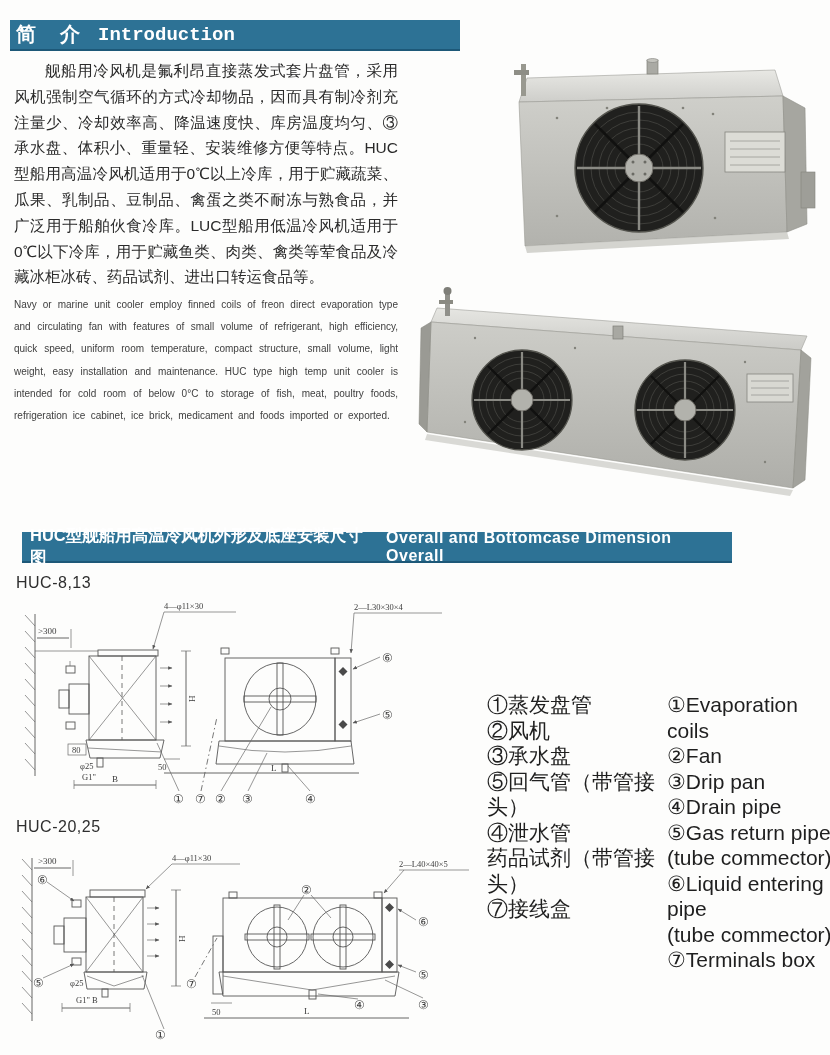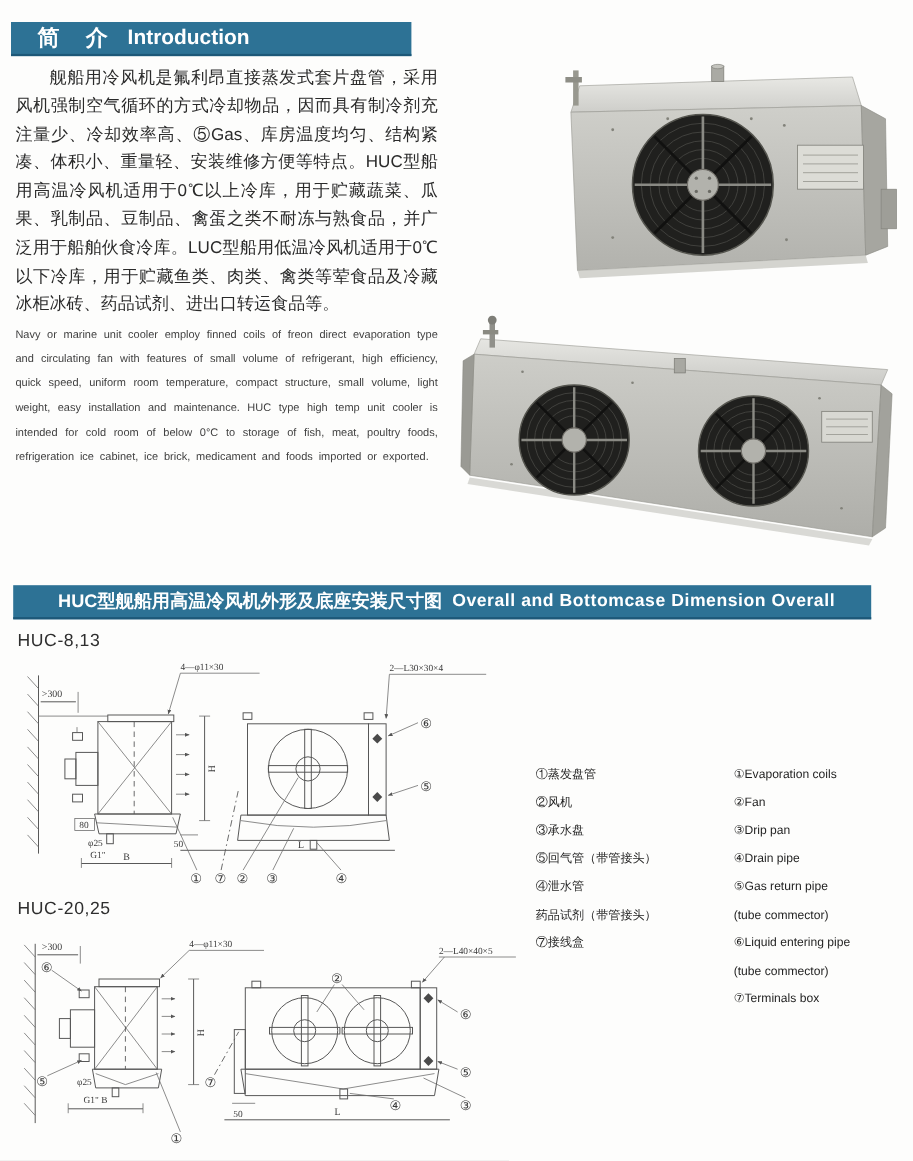--- a/index.html
+++ b/index.html
@@ -1,53 +1,53 @@
 <!DOCTYPE html>
 <html><head>
 <meta charset="utf-8">
 <style>
   html,body{margin:0;padding:0;background:#e8e8e8;}
   .page{position:relative;width:830px;height:1055px;background:#fdfdfc;margin:0 auto;
         font-family:"Liberation Sans",sans-serif;overflow:hidden;}
   .hdr{position:absolute;background:#2d7295;color:#fff;display:flex;align-items:center;
        border-bottom:2px solid #1d5878;box-sizing:border-box;}
-  .hdr1{left:10px;top:20px;width:364px;height:31px;padding-left:24px;gap:16px;}
+  .hdr1{left:10px;top:20px;width:450px;height:31px;padding-left:6px;gap:16px;font-family:Liberation Mono, monospace;}
   .hdr1 .zh{font-size:20px;font-weight:bold;letter-spacing:2px;}
   .hdr1 .en{font-size:19px;font-weight:bold;}
-  .hdr2{left:12px;top:532px;width:780px;height:31px;padding-left:8px;gap:9px;justify-content:center;}
+  .hdr2{left:22px;top:532px;width:710px;height:31px;padding-left:8px;gap:9px;justify-content:center;}
   .hdr2 .zh{font-size:16.5px;font-weight:bold;}
   .hdr2 .en{font-size:16px;font-weight:bold;letter-spacing:0.5px;}
   .para{position:absolute;left:14px;width:384px;margin:0;text-align:justify;color:#2a2a2a;}
   .para-zh{top:58px;font-size:15.5px;line-height:25.8px;text-indent:2em;}
   .para-en{top:294px;font-size:10px;line-height:22.2px;color:#404040;word-spacing:2.5px;}
   .photo{position:absolute;}
   .model{position:absolute;left:16px;font-size:16px;color:#2e2e2e;letter-spacing:0.5px;}
   .model1{top:574px;} .model2{top:818px;}
   .draw{position:absolute;}
   .draw text{font-family:"Liberation Serif",serif;fill:#3c3c3c;}
   .dimtxt{font-size:9px;} .dimtxt-s{font-size:8.5px;} .callout{font-size:12px;}
   .legend{position:absolute;left:487px;top:692px;display:flex;gap:10px;color:#1f1f1f;}
-  .legend .col{line-height:25.5px;font-size:11px;}
+  .legend .col{line-height:25.5px;font-size:21px;}
   .col-zh{width:170px;} .col-en{width:170px;}
   svg .ln{stroke:#565656;stroke-width:0.9;fill:none;}
   svg .thin{stroke:#6a6a6a;stroke-width:0.7;fill:none;}
   svg .dash{stroke:#565656;stroke-width:0.8;fill:none;stroke-dasharray:5,4;}
   svg .dashdot{stroke:#565656;stroke-width:0.8;fill:none;stroke-dasharray:6,3,1.5,3;}
 </style>
 </head>
 <body>
 
 <div class="page">
 
   <div class="hdr hdr1">
     <span class="zh">简　介</span>
     <span class="en">Introduction</span>
   </div>
 
-  <p class="para para-zh">舰船用冷风机是氟利昂直接蒸发式套片盘管，采用风机强制空气循环的方式冷却物品，因而具有制冷剂充注量少、冷却效率高、⑤Gas、库房温度均匀、结构紧凑、体积小、重量轻、安装维修方便等特点。HUC型船用高温冷风机适用于0℃以上冷库，用于贮藏蔬菜、瓜果、乳制品、豆制品、禽蛋之类不耐冻与熟食品，并广泛用于船舶伙食冷库。LUC型船用低温冷风机适用于0℃以下冷库，用于贮藏鱼类、肉类、禽类等荤食品及冷藏冰柜冰砖、药品试剂、进出口转运食品等。</p>
+  <p class="para para-zh">舰船用冷风机是氟利昂直接蒸发式套片盘管，采用风机强制空气循环的方式冷却物品，因而具有制冷剂充注量少、冷却效率高、降温速度快、库房温度均匀、③承水盘、体积小、重量轻、安装维修方便等特点。HUC型船用高温冷风机适用于0℃以上冷库，用于贮藏蔬菜、瓜果、乳制品、豆制品、禽蛋之类不耐冻与熟食品，并广泛用于船舶伙食冷库。LUC型船用低温冷风机适用于0℃以下冷库，用于贮藏鱼类、肉类、禽类等荤食品及冷藏冰柜冰砖、药品试剂、进出口转运食品等。</p>
   <p class="para para-en">Navy or marine unit cooler employ finned coils of freon direct evaporation type and circulating fan with features of small volume of refrigerant, high efficiency, quick speed, uniform room temperature, compact structure, small volume, light weight, easy installation and maintenance. HUC type high temp unit cooler is intended for cold room of below 0°C to storage of fish, meat, poultry foods, refrigeration ice cabinet, ice brick, medicament and foods imported or exported.</p>
 
   <div class="photo" style="left:487px;top:56px;width:330px;height:210px;">
     <svg width="330" height="210" viewBox="0 0 330 210">
       <defs>
         <linearGradient id="pf1" x1="0" y1="0" x2="0" y2="1">
           <stop offset="0" stop-color="#cfcfca"></stop>
             <stop offset="1" stop-color="#b2b2ad"></stop>
         </linearGradient>
         <linearGradient id="pt1" x1="0" y1="0" x2="0" y2="1">

